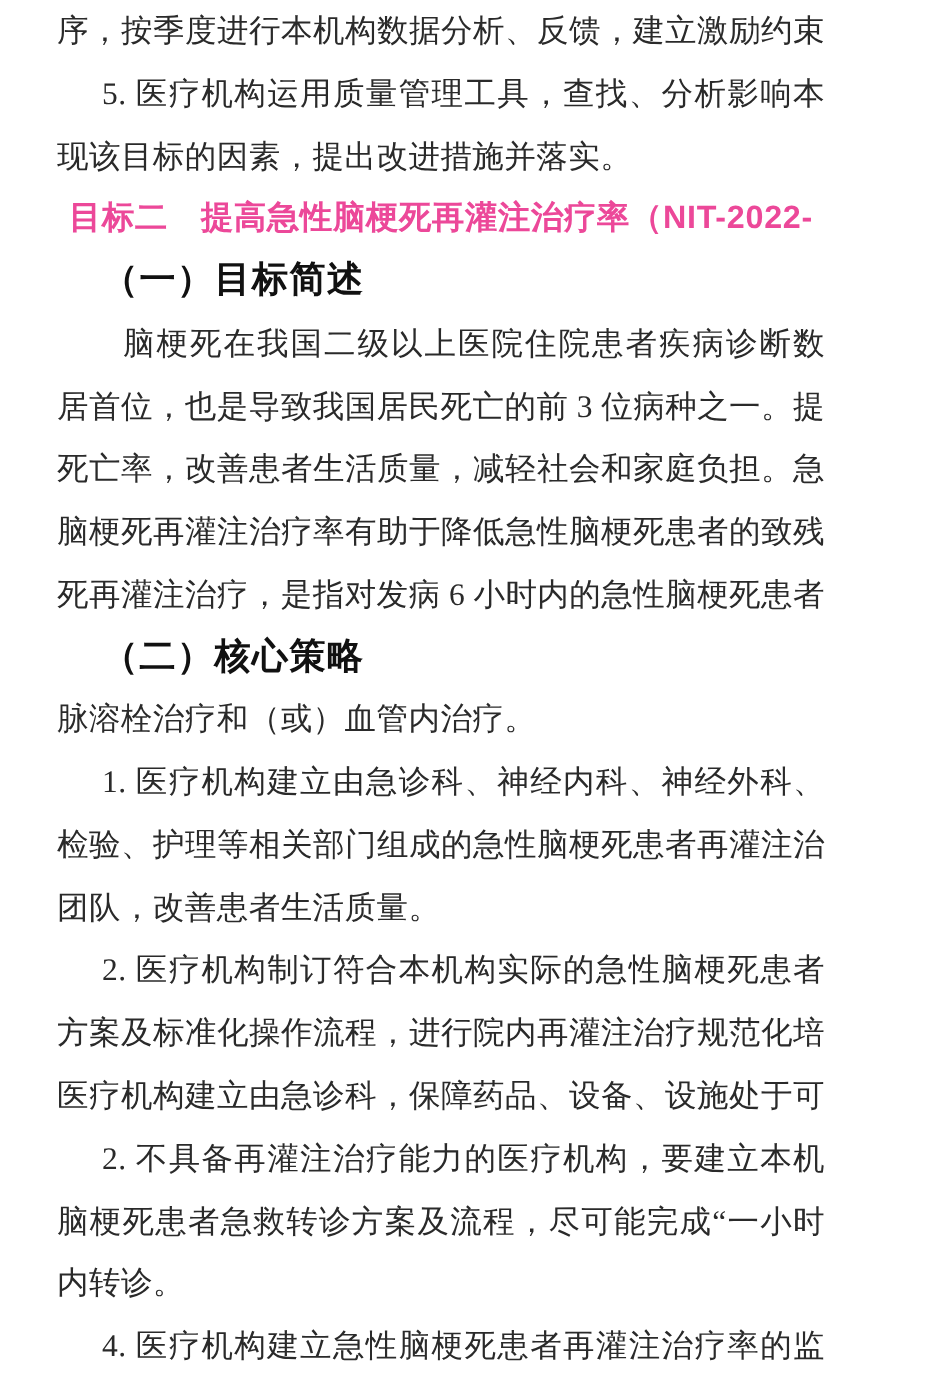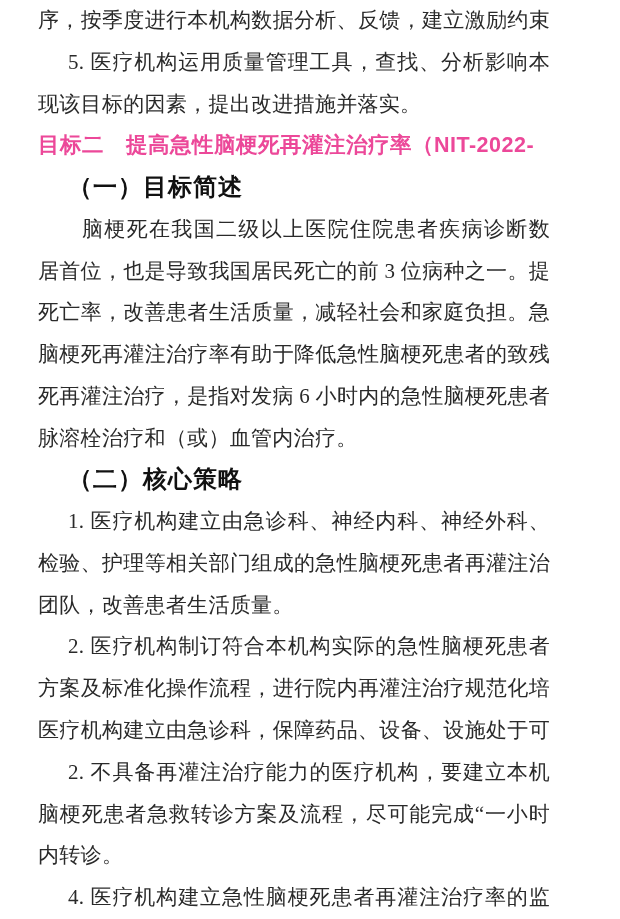--- a/index.html
+++ b/index.html
@@ -27,21 +27,21 @@
     text-align: justify;
     letter-spacing: 0.3px;
     white-space: normal;
   }
   .line.fill {
     text-align: justify;
     text-align-last: justify;
     text-justify: inter-character;
   }
   .line.left {
-    text-align: left;
+    text-align: center;
     text-align-last: left;
   }
   .indent-num   { padding-left: 30px; }  
   .indent-para  { padding-left: 44px; }  
   .h1 {
     font-family: "Liberation Sans", "DejaVu Sans", sans-serif;
     font-weight: bold;
     font-size: 21.5px;
     color: #ec4899;
     letter-spacing: 0.5px;
@@ -61,22 +61,22 @@
   <div class="line fill">序，按季度进行本机构数据分析、反馈，建立激励约束机制。</div>
   <div class="line fill indent-num">5. 医疗机构运用质量管理工具，查找、分析影响本机构实</div>
   <div class="line left">现该目标的因素，提出改进措施并落实。</div>
   <div class="line left h1">目标二　提高急性脑梗死再灌注治疗率（NIT-2022-Ⅱ）</div>
   <div class="line left h2 indent-num">（一）目标简述</div>
   <div class="line fill indent-para">脑梗死在我国二级以上医院住院患者疾病诊断数量中位</div>
   <div class="line fill">居首位，也是导致我国居民死亡的前 3 位病种之一。提高急性</div>
   <div class="line fill">死亡率，改善患者生活质量，减轻社会和家庭负担。急性脑梗</div>
   <div class="line fill">脑梗死再灌注治疗率有助于降低急性脑梗死患者的致残率及</div>
   <div class="line fill">死再灌注治疗，是指对发病 6 小时内的急性脑梗死患者给予静</div>
+  <div class="line left h2 indent-num">（二）核心策略</div>
   <div class="line left">脉溶栓治疗和（或）血管内治疗。</div>
-  <div class="line left h2 indent-num">（二）核心策略</div>
   <div class="line fill indent-num">1. 医疗机构建立由急诊科、神经内科、神经外科、影像、</div>
   <div class="line fill">检验、护理等相关部门组成的急性脑梗死患者再灌注治疗技术</div>
   <div class="line left">团队，改善患者生活质量。</div>
   <div class="line fill indent-num">2. 医疗机构制订符合本机构实际的急性脑梗死患者急救</div>
   <div class="line fill">方案及标准化操作流程，进行院内再灌注治疗规范化培训。保</div>
   <div class="line fill">医疗机构建立由急诊科，保障药品、设备、设施处于可用状态。</div>
   <div class="line fill indent-num">2. 不具备再灌注治疗能力的医疗机构，要建立本机构急性</div>
   <div class="line fill">脑梗死患者急救转诊方案及流程，尽可能完成“一小时急救圈”</div>
   <div class="line left">内转诊。</div>
   <div class="line fill indent-num">4. 医疗机构建立急性脑梗死患者再灌注治疗率的监测及</div>

